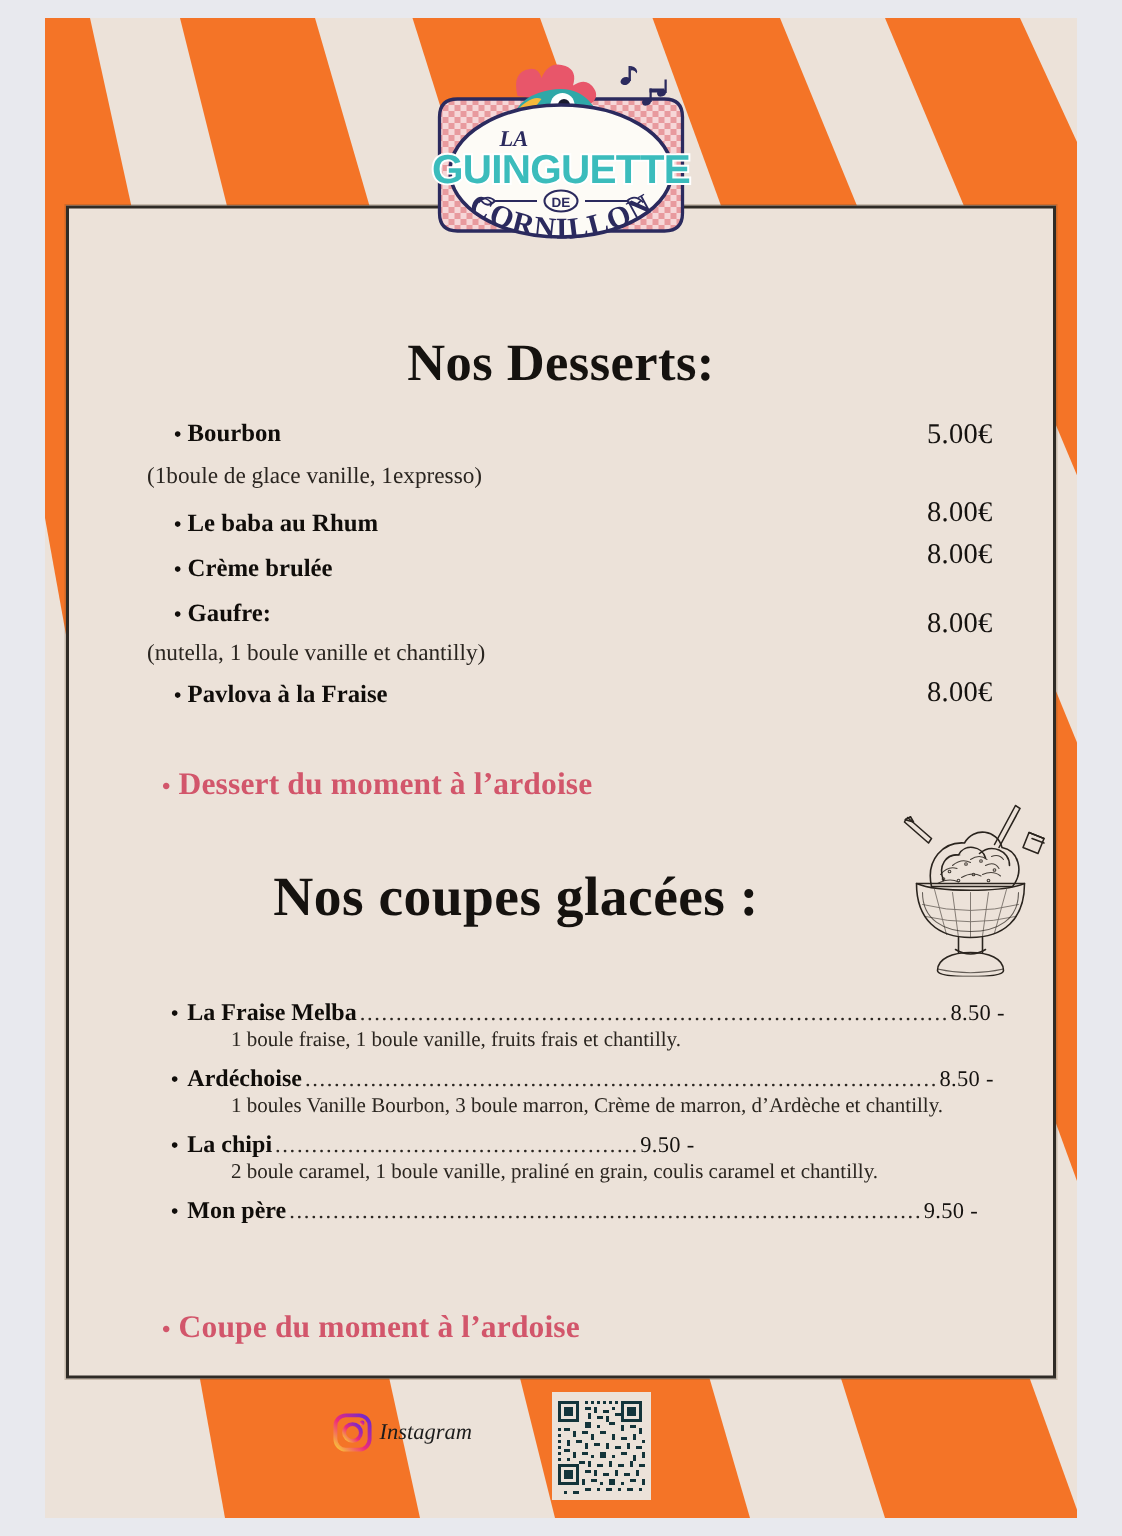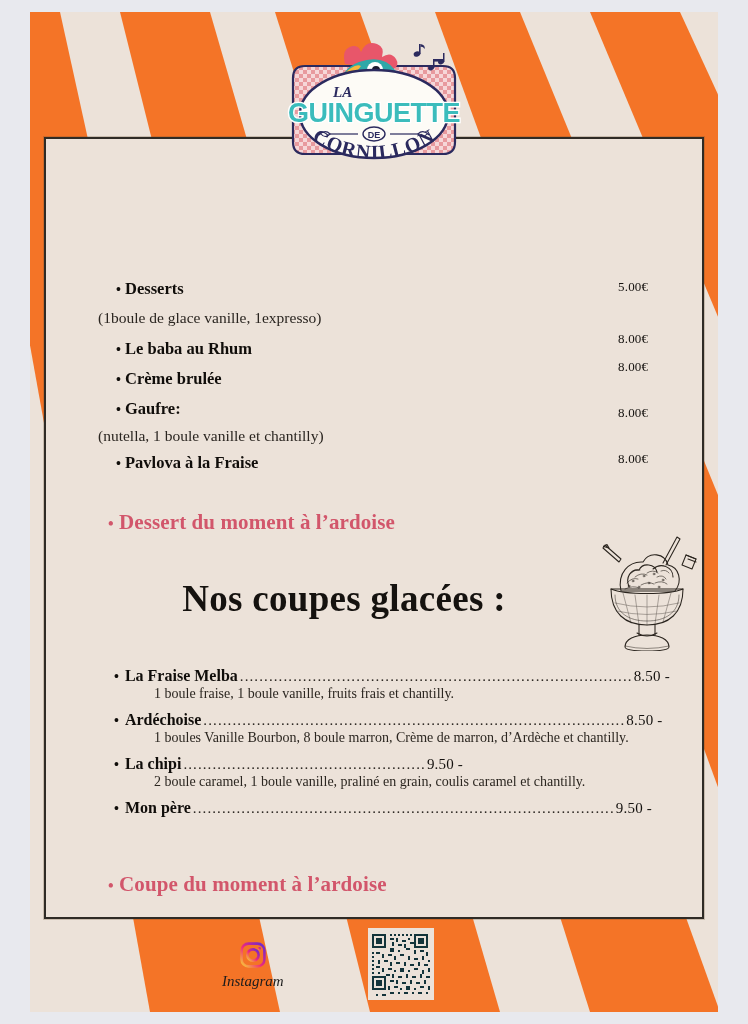--- a/index.html
+++ b/index.html
@@ -68,21 +68,21 @@
     white-space:nowrap;
   }
   .d-name .bul { font-size:14px; }
   .d-sub {
     position:absolute; left:52px;
     font-size:15.5px; color:#2a2520; font-weight:400;
     white-space:nowrap;
   }
   .d-price {
     position:absolute; left:572px;
-    font-size:13px; color:#15120f; letter-spacing:.2px;
+    font-size:19px; color:#15120f; letter-spacing:.2px;
     white-space:nowrap;
   }
 
   
   .pink-line {
     position:absolute;
     left:62px;
     color:#d2566b;
     font-size:21px;
     font-weight:700;
@@ -130,21 +130,21 @@
   }
 
   
   #footer {
     position:absolute;
     left:0; right:0; top:912px;
     height:88px;
   }
   #insta {
     position:absolute; left:192px; top:18px;
-    display:flex; align-items:center; gap:5px;flex-direction:column;
+    display:flex; align-items:center; gap:5px;
   }
   #insta-label {
     font-size:15px; color:#1c1c1c;
     font-family:"Liberation Serif", serif;
     font-style:italic;
   }
   #qr { position:absolute; left:338px; top:4px; }
 </style>
 </head>
 <body>
@@ -160,27 +160,28 @@
         <polygon points="245,0 330,0 690,1000 560,1000"></polygon>
         <polygon points="405,0 490,0 900,1000 770,1000"></polygon>
         <polygon points="560,0 650,0 1110,1000 980,1000"></polygon>
         <polygon points="700,0 760,0 1260,1000 1150,1000"></polygon>
       </g>
     </svg>
   </div>
 
   <div id="panel">
 
+    <div class="h-main" id="title-desserts">Nos Desserts:</div>
 
     <div id="dessert-list">
 
       <div class="d-row" style="height:30px">
         <div class="d-name">
           <span class="bul">•</span>
-          <span>Desserts</span>
+          <span>Bourbon</span>
         </div>
         <div class="d-price">5.00€</div>
       </div>
       <div class="d-row" style="height:26px">
         <div class="d-sub">(1boule de glace vanille, 1expresso)</div>
       </div>
 
       <div class="d-row" style="height:30px">
         <div class="d-name" style="top:4px">
           <span class="bul">•</span>
@@ -283,21 +284,21 @@
         <div class="c-desc">1 boule fraise, 1 boule vanille, fruits frais et chantilly.</div>
       </div>
 
       <div class="c-item">
         <div class="c-head">
           <span class="bul">•</span>
           <span>Ardéchoise</span>
           <span class="c-lead">.......................................................................................</span>
           <span class="c-price">8.50 -</span>
         </div>
-        <div class="c-desc">1 boules Vanille Bourbon, 8 boule marron, Crème de marron, d’Ardèche et chantilly.</div>
+        <div class="c-desc">1 boules Vanille Bourbon, 3 boule marron, Crème de marron, d’Ardèche et chantilly.</div>
       </div>
 
       <div class="c-item">
         <div class="c-head">
           <span class="bul">•</span>
           <span>La chipi</span>
           <span class="c-lead">..................................................</span>
           <span class="c-price">9.50 -</span>
         </div>
         <div class="c-desc">2 boule caramel, 1 boule vanille, praliné en grain, coulis caramel et chantilly.</div>

